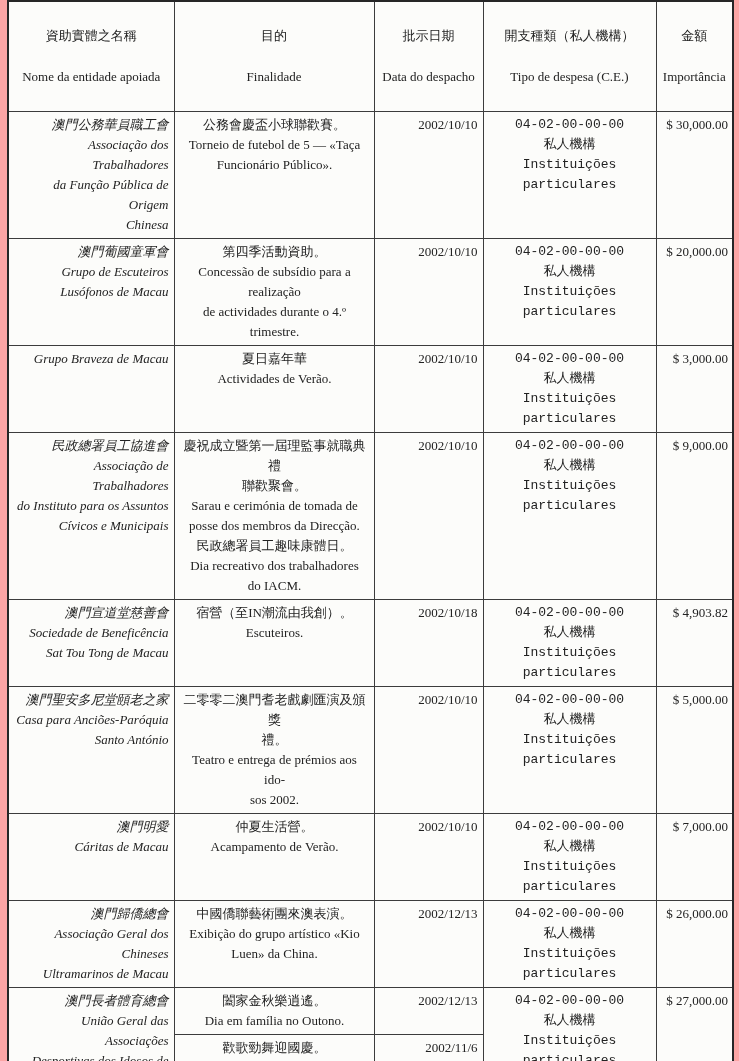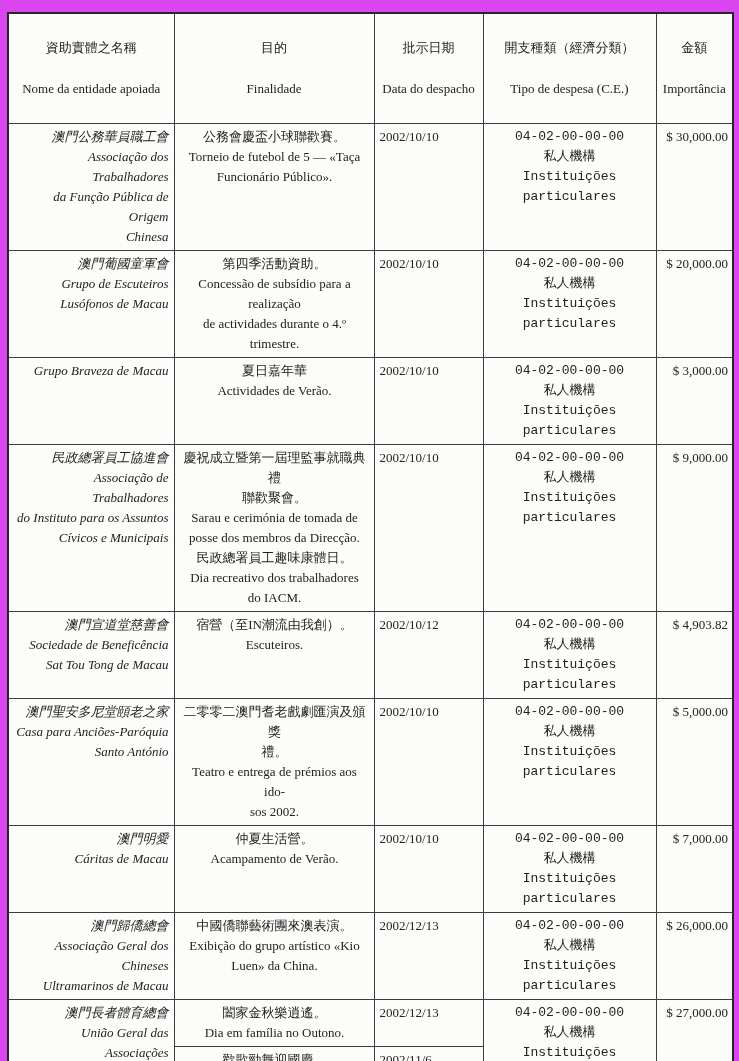--- a/index.html
+++ b/index.html
@@ -1,20 +1,20 @@
 <!DOCTYPE html>
 <html><head>
 <meta charset="utf-8">
 <style>
   html,body{margin:0;padding:0;background:#e9e9e7;}
   .page{
     width:739px;height:1061px;
-    background:#d946ef;
+    background:#fca5a5;
     box-sizing:border-box;
-    padding:12px 7px;
+    padding:0 7px;
     font-family:"Liberation Serif","DejaVu Serif",serif;
     color:#222;
     overflow:hidden;
   }
   table.gazette{
     width:725px;
     table-layout:fixed;
     border-collapse:collapse;
     border:2px solid #262626;
     background:#fcfcfa;
@@ -34,21 +34,21 @@
     overflow:hidden;
     font-weight:normal;
   }
   thead th{
     vertical-align:middle;
     text-align:center;
     padding:4px 3px;
   }
   td.entity{text-align:right;padding-left:6px;font-style:italic;}
   td.purpose{text-align:center;padding-left:6px;}
-  td.date{text-align:left;margin-top:29px;}
+  td.date{text-align:right;margin-top:29px;}
   td.type{text-align:center;font-family:Liberation Mono, monospace;}
   td.amount{text-align:right;padding-right:4px;margin-left:8px;}
   .hdr-zh{margin-bottom:1px;}
 </style>
 </head>
 <body>
 
 <div class="page">
   <table class="gazette">
     <colgroup>
@@ -66,21 +66,21 @@
         </th>
         <th>
           <div class="hdr-zh">目的</div>
           <div>Finalidade</div>
         </th>
         <th>
           <div class="hdr-zh">批示日期</div>
           <div>Data do despacho</div>
         </th>
         <th>
-          <div class="hdr-zh">開支種類（經濟分類）</div>
+          <div class="hdr-zh">開支種類（私人機構）</div>
           <div>Tipo de despesa (C.E.)</div>
         </th>
         <th>
           <div class="hdr-zh">金額</div>
           <div>Importância</div>
         </th>
       </tr>
     </thead>
     <tbody>
       <tr style="height:92px;">
@@ -137,21 +137,21 @@
 私人機構
 Instituições particulares</td>
         <td class="amount">$ 9,000.00</td>
       </tr>
       <tr style="height:64px;">
         <td class="entity">澳門宣道堂慈善會
 Sociedade de Beneficência
 Sat Tou Tong de Macau</td>
         <td class="purpose">宿營（至IN潮流由我創）。
 Escuteiros.</td>
-        <td class="date">2002/10/12</td>
+        <td class="date">2002/10/18</td>
         <td class="type">04-02-00-00-00
 私人機構
 Instituições particulares</td>
         <td class="amount">$ 4,903.82</td>
       </tr>
       <tr style="height:86px;">
         <td class="entity">澳門聖安多尼堂頤老之家
 Casa para Anciões-Paróquia
 Santo António</td>
         <td class="purpose">二零零二澳門耆老戲劇匯演及頒獎

